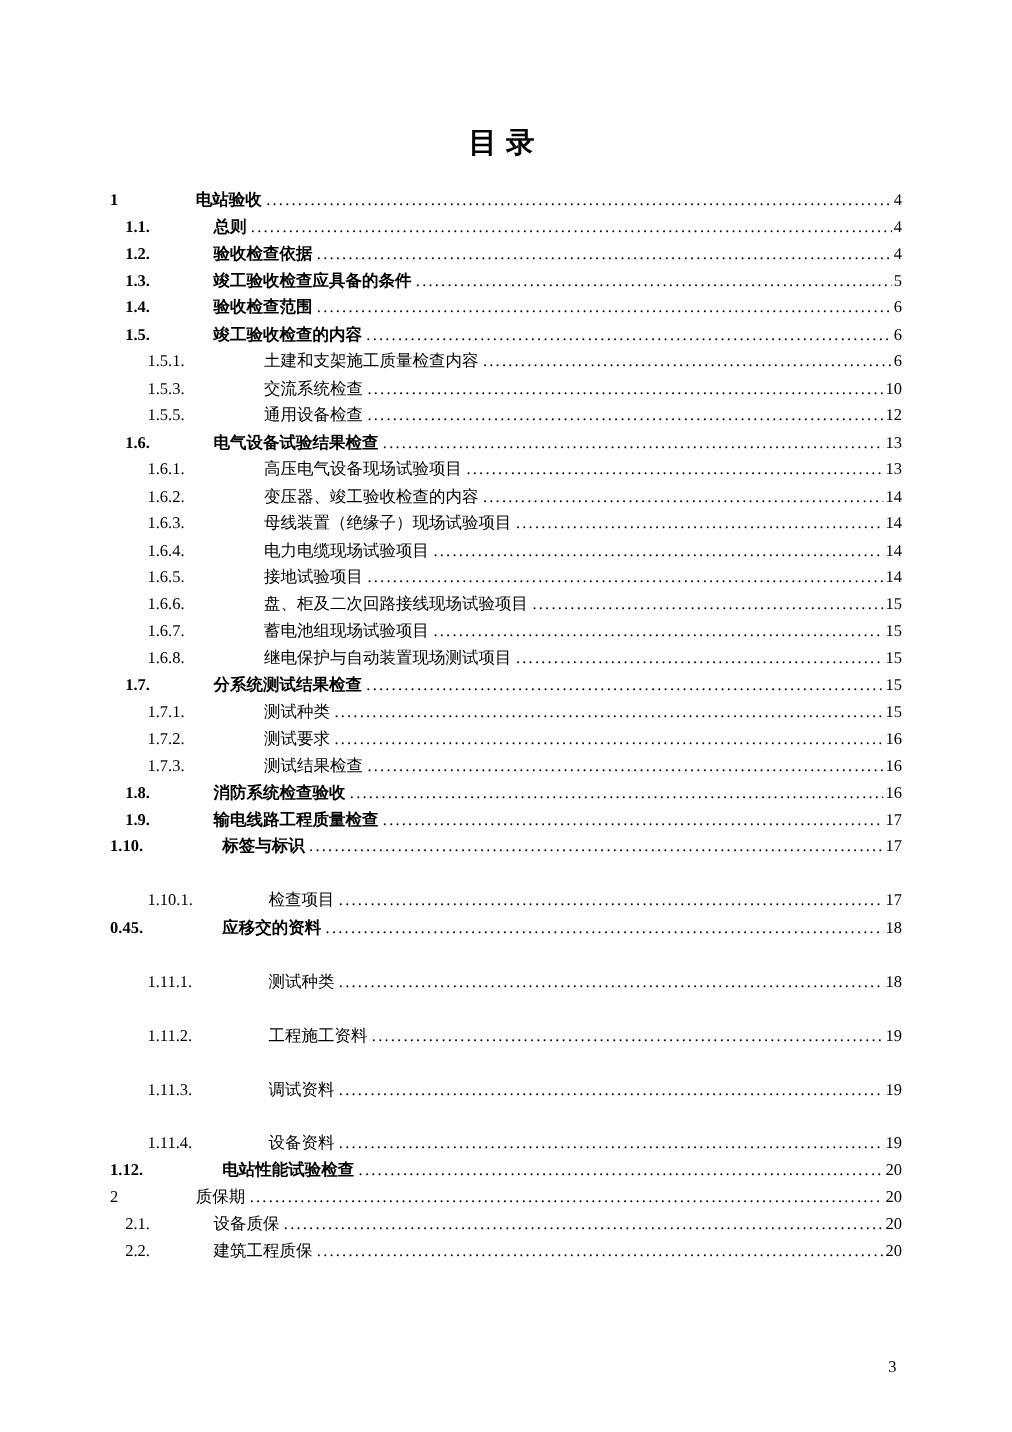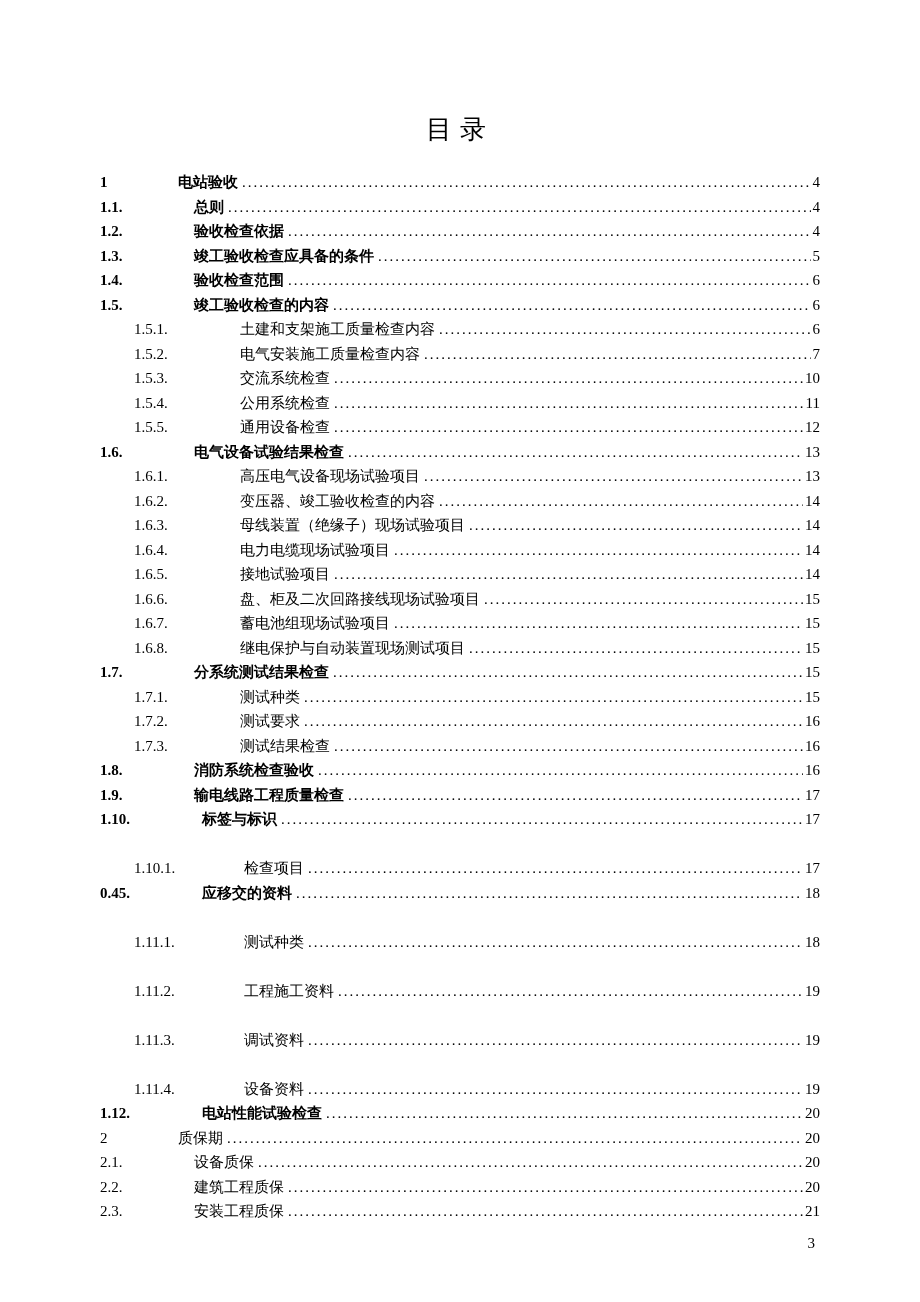--- a/index.html
+++ b/index.html
@@ -10,39 +10,39 @@
       font-family: "SimSun", "宋体", serif;
       color: #000;
       position: relative;
     }
     .page {
       padding: 112px 100px 60px 100px;
     }
     .title {
       text-align: center;
       font-size: 26px;
-      font-weight: normal;
+      font-weight: bold;
       letter-spacing: 8px;
       margin-bottom: 28px;
     }
     .toc {
       font-size: 15px;
       line-height: 1.0;
     }
     .row {
       display: flex;
       align-items: baseline;
       white-space: nowrap;
       margin-bottom: 9.5px;
     }
     .num {
       flex: 0 0 auto;
     }
     .lvl1 .num { min-width: 34px; }
-    .lvl2 .num { min-width: 50px; }
+    .lvl2 .num { min-width: 50px; text-align: center; }
     .lvl3 { padding-left: 34px; }
     .lvl3 .num { min-width: 62px; }
     .lvl2b .num { min-width: 58px; }
     .lvl3b { padding-left: 34px; margin-top: 34px; }
     .lvl3b .num { min-width: 66px; }
     .txt {
       flex: 0 0 auto;
       padding-right: 4px;
       padding-left: 44px;
     }
@@ -110,36 +110,24 @@
         <span class="dots"></span>
         <span class="pg">6</span>
       </div>
       <div class="row lvl3">
         <span class="num">1.5.1.</span>
         <span class="txt">土建和支架施工质量检查内容</span>
         <span class="dots"></span>
         <span class="pg">6</span>
       </div>
       <div class="row lvl3">
-        <span class="num">1.5.2.</span>
-        <span class="txt">电气安装施工质量检查内容</span>
-        <span class="dots"></span>
-        <span class="pg">7</span>
-      </div>
-      <div class="row lvl3">
         <span class="num">1.5.3.</span>
         <span class="txt">交流系统检查</span>
         <span class="dots"></span>
         <span class="pg">10</span>
-      </div>
-      <div class="row lvl3">
-        <span class="num">1.5.4.</span>
-        <span class="txt">公用系统检查</span>
-        <span class="dots"></span>
-        <span class="pg">11</span>
       </div>
       <div class="row lvl3">
         <span class="num">1.5.5.</span>
         <span class="txt">通用设备检查</span>
         <span class="dots"></span>
         <span class="pg">12</span>
       </div>
       <div class="row lvl2">
         <span class="num bold">1.6.</span>
         <span class="txt bold">电气设备试验结果检查</span>
@@ -288,23 +276,17 @@
         <span class="num">2.1.</span>
         <span class="txt">设备质保</span>
         <span class="dots"></span>
         <span class="pg">20</span>
       </div>
       <div class="row lvl2">
         <span class="num">2.2.</span>
         <span class="txt">建筑工程质保</span>
         <span class="dots"></span>
         <span class="pg">20</span>
-      </div>
-      <div class="row lvl2">
-        <span class="num">2.3.</span>
-        <span class="txt">安装工程质保</span>
-        <span class="dots"></span>
-        <span class="pg">21</span>
       </div>
     </div>
 </div>
 
 <div class="pagenum">3</div>
 
 </body></html>

